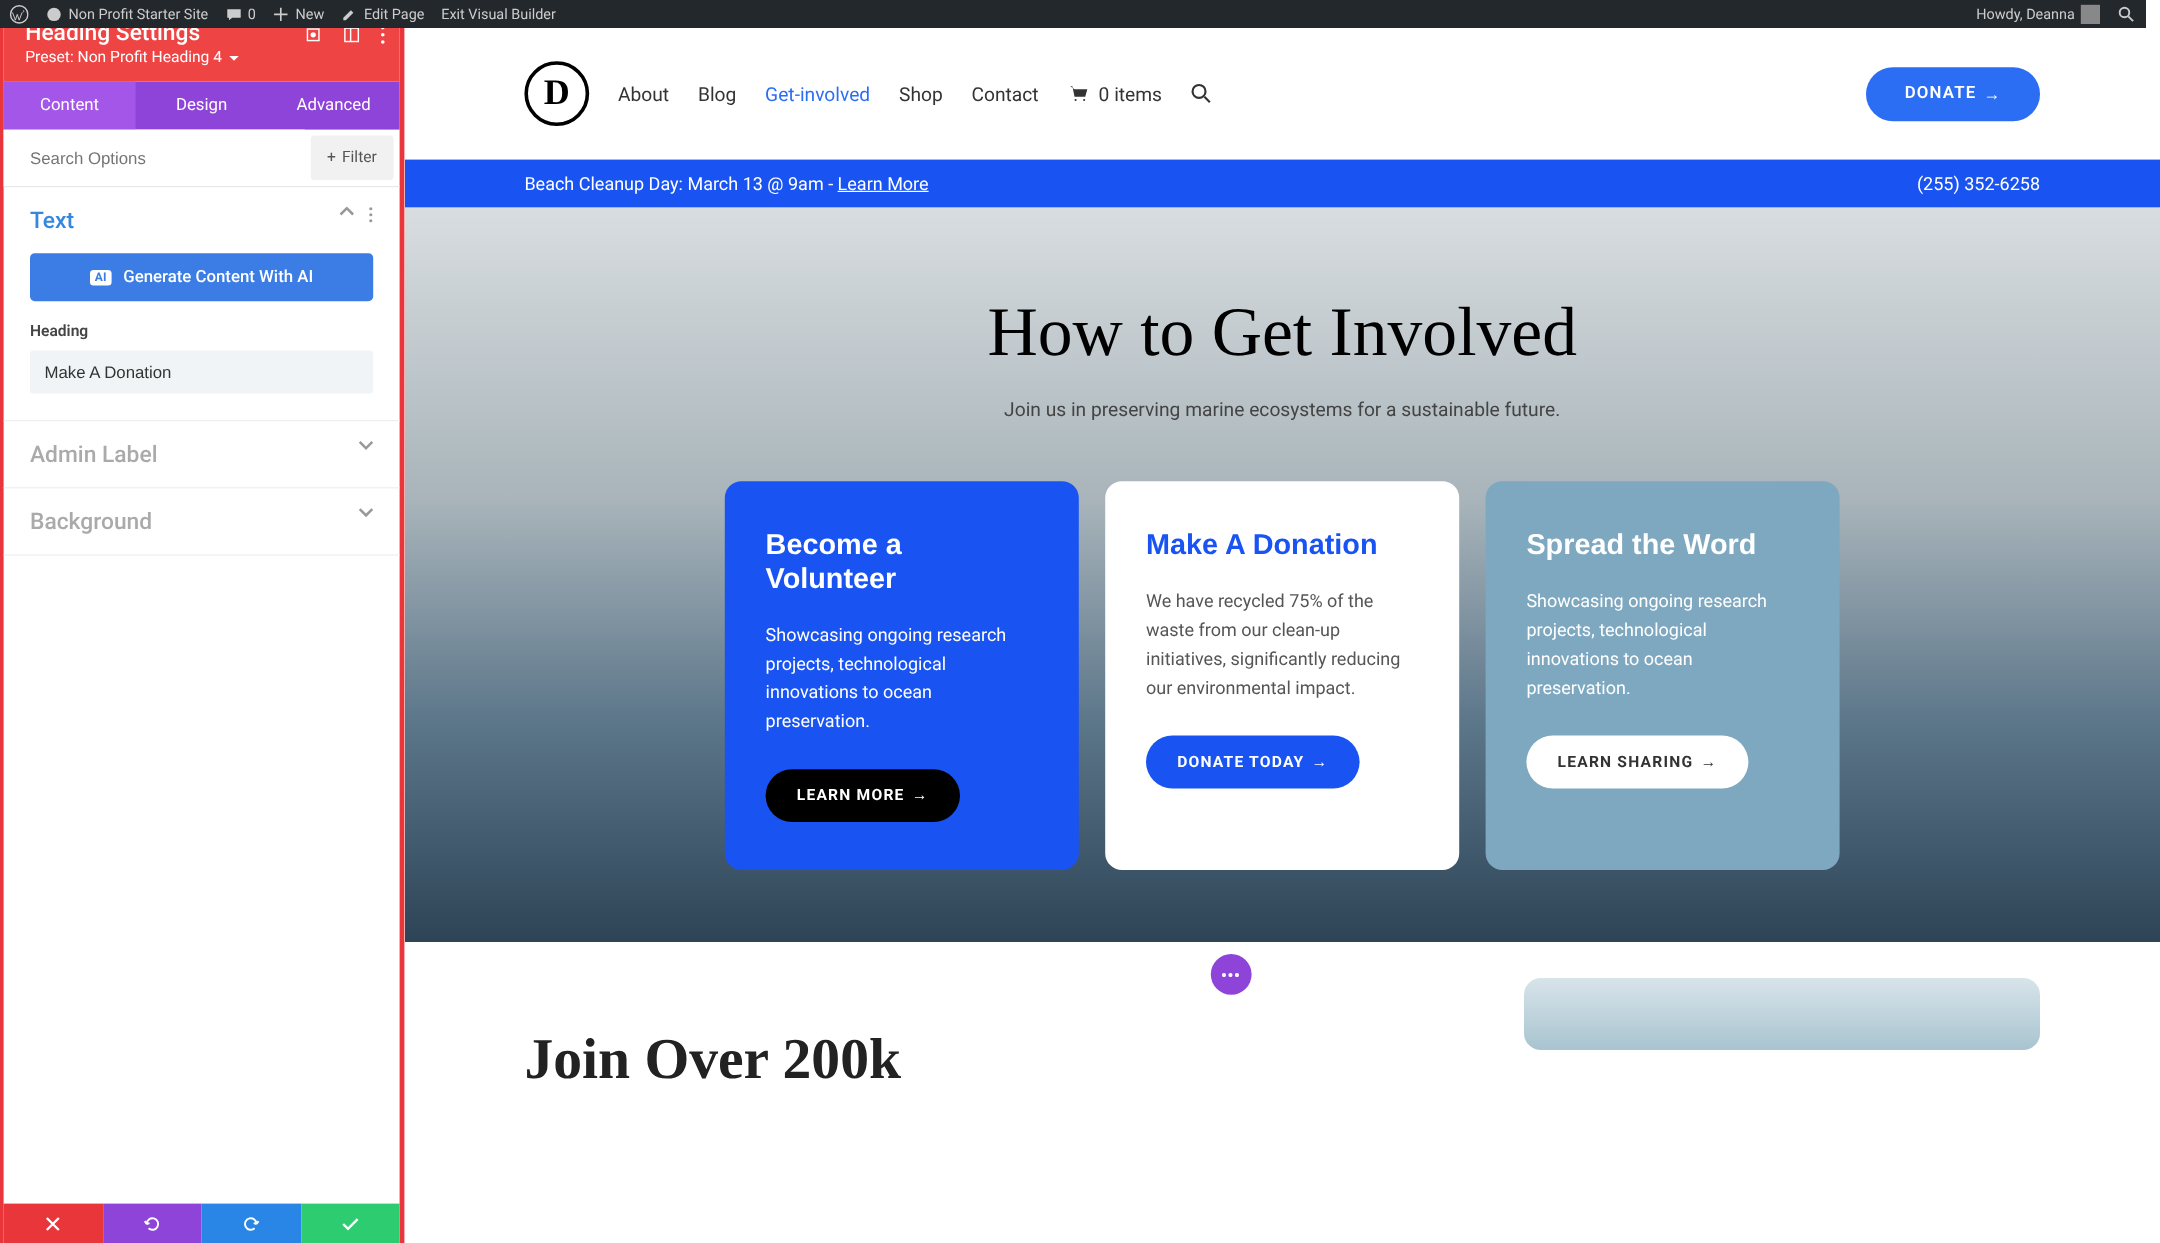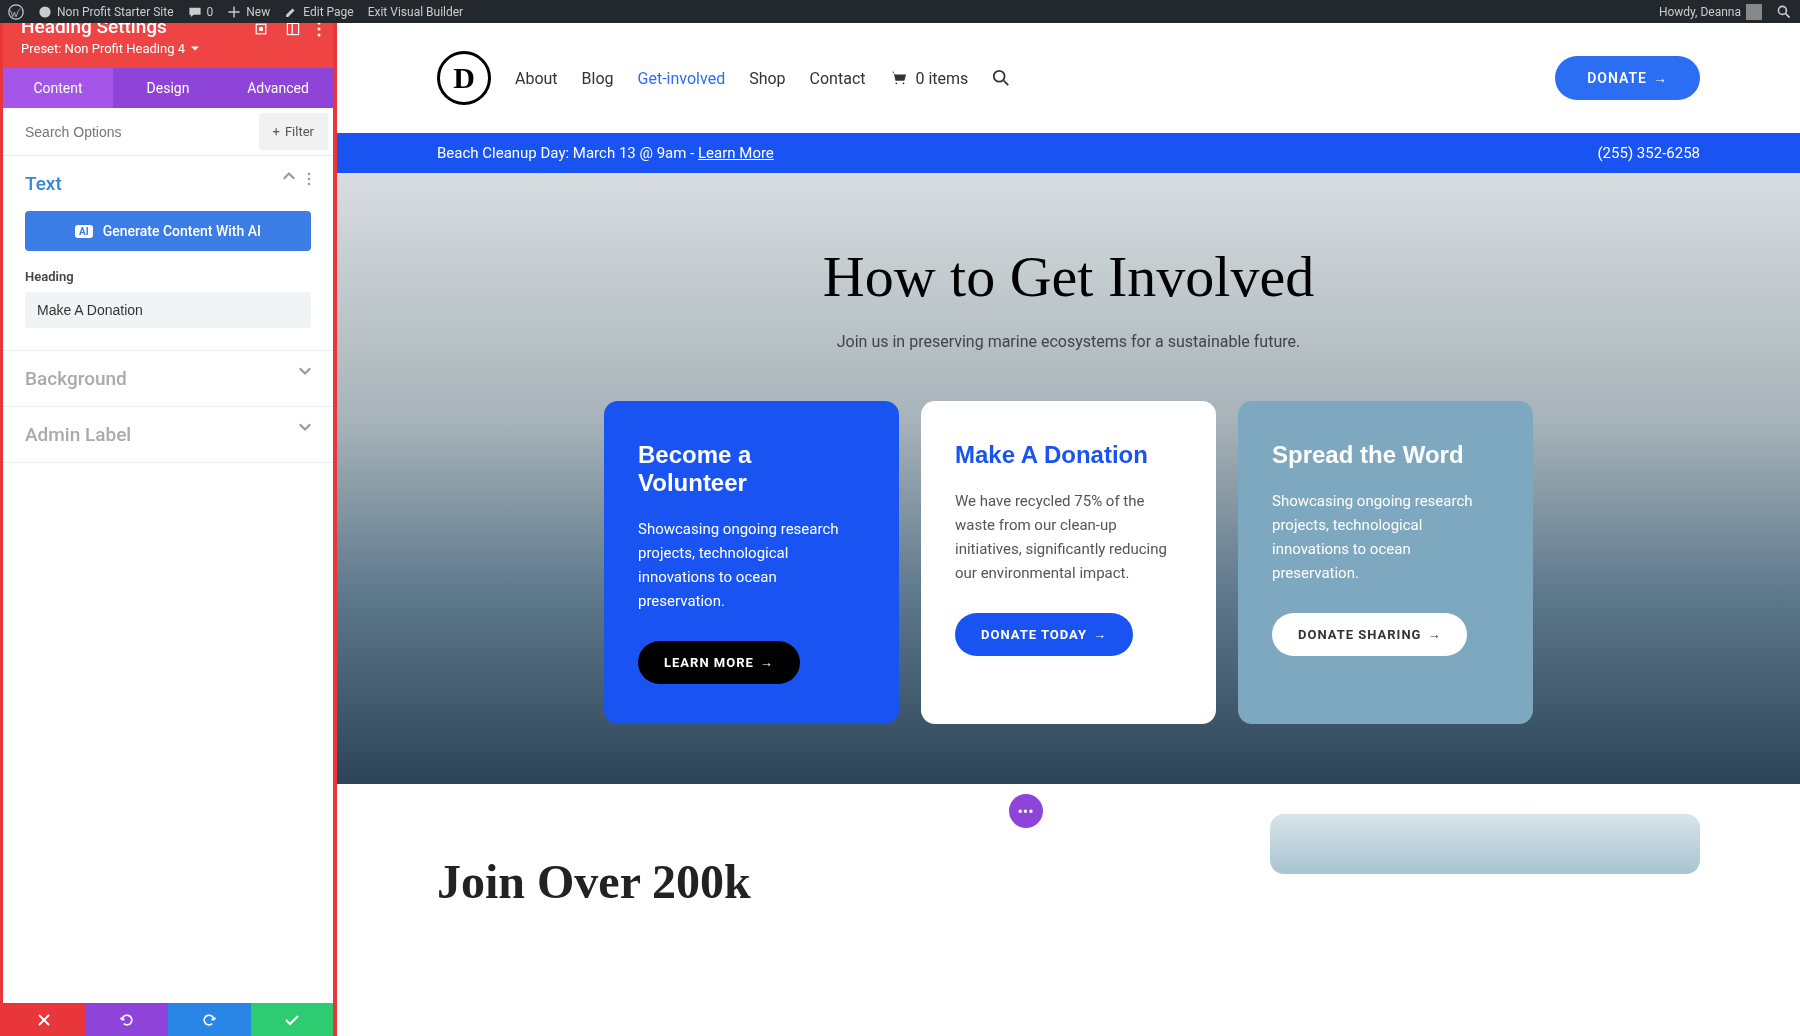--- a/index.html
+++ b/index.html
@@ -1,19 +1,19 @@
 <!DOCTYPE html>
 <html><head>
   <meta charset="utf-8">
   <style>
     * { margin: 0; padding: 0; box-sizing: border-box; }
     body { font-family: -apple-system, BlinkMacSystemFont, "Segoe UI", Roboto, sans-serif; overflow: hidden; }
     
     
-    .wp-admin-bar { background: #23282d; height: 23px; display: flex; align-items: center; padding: 0 8px; color: #ccc; font-size: 12px; justify-content: space-between; position: fixed; top: 0; left: 0; right: 0; z-index: 1000; }
+    .wp-admin-bar { background: #23282d; height: 23px; display: flex; align-items: center; padding: 0 8px; color: #ccc; font-size: 12px; justify-content: space-between; position: fixed; top: 0; left: 0; right: 12px; z-index: 1000; }
     .wp-left, .wp-right { display: flex; align-items: center; gap: 14px; }
     .wp-item { display: flex; align-items: center; gap: 5px; cursor: pointer; }
     .wp-avatar { width: 16px; height: 16px; background: #888; }
     
     
     .side-panel { position: fixed; top: 0; left: 0; width: 337px; height: 100%; background: #fff; z-index: 999; border: 3px solid #e8363b; border-bottom: none; border-right-width: 4px; }
     .panel-header { background: #ef4444; padding: 12px 18px; color: #fff; position: relative; }
     .panel-title { font-size: 19px; font-weight: 500; }
     .panel-preset { font-size: 13px; margin-top: 3px; display: flex; align-items: center; gap: 6px; }
     .panel-header-icons { position: absolute; top: 18px; right: 12px; display: flex; gap: 16px; }
@@ -198,30 +198,30 @@
     <div class="ai-button">
       <span class="ai-badge">AI</span>
       <span>Generate Content With AI</span>
     </div>
     <div class="field-label">Heading</div>
     <input type="text" class="text-input" value="Make A Donation" style="">
   </div>
 
   <div class="panel-section">
     <div class="section-header">
-      <div class="section-title muted">Background</div>
+      <div class="section-title muted">Admin Label</div>
       <svg width="12" height="8" viewBox="0 0 12 8" fill="#999">
           <path d="M6 8L0 2l1.5-1.5L6 5l4.5-4.5L12 2z"></path>
         </svg>
     </div>
   </div>
 
   <div class="panel-section">
     <div class="section-header">
-      <div class="section-title muted">Admin Label</div>
+      <div class="section-title muted">Background</div>
       <svg width="12" height="8" viewBox="0 0 12 8" fill="#999">
           <path d="M6 8L0 2l1.5-1.5L6 5l4.5-4.5L12 2z"></path>
         </svg>
     </div>
   </div>
 
   <div class="panel-footer">
     <div class="footer-btn footer-cancel">
       <svg width="14" height="14" viewBox="0 0 14 14" stroke="#fff" stroke-width="2">
           <path d="M2 2l10 10M12 2L2 12"></path>
@@ -298,21 +298,21 @@
         <p class="card-body">We have recycled 75% of the waste from our clean-up initiatives, significantly reducing our environmental impact.</p>
         <div class="card-btn btn-blue">
           <span>DONATE TODAY</span>
           <span>→</span>
         </div>
       </div>
       <div class="card card-teal">
         <h3 class="card-title">Spread the Word</h3>
         <p class="card-body">Showcasing ongoing research projects, technological innovations to ocean preservation.</p>
         <div class="card-btn btn-white">
-          <span>DONATE SHARING</span>
+          <span>LEARN SHARING</span>
           <span>→</span>
         </div>
       </div>
     </div>
   </div>
 
   <div class="section2">
     <div class="fab">•••</div>
     <h2 class="section2-title">Join Over 200k</h2>
     <div class="section2-img"></div>

